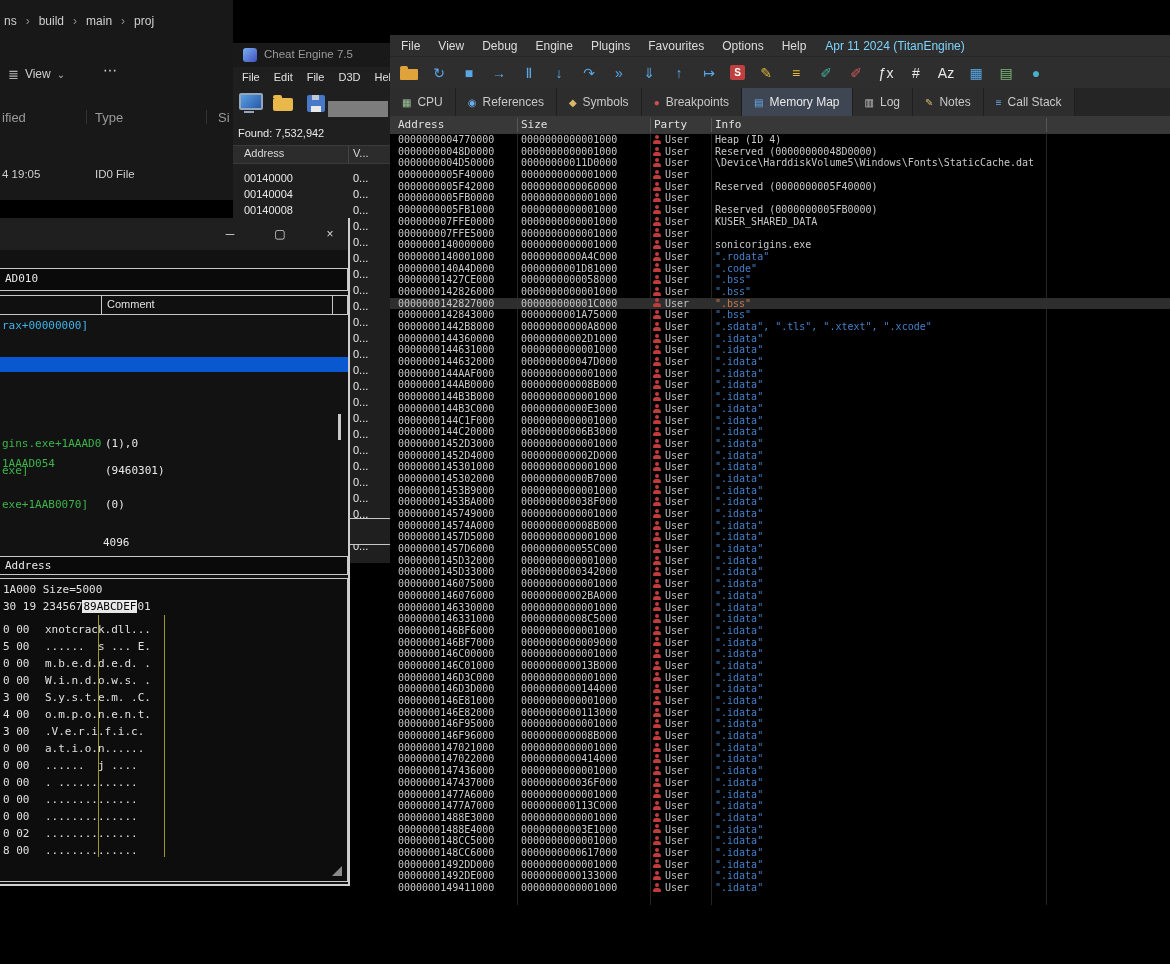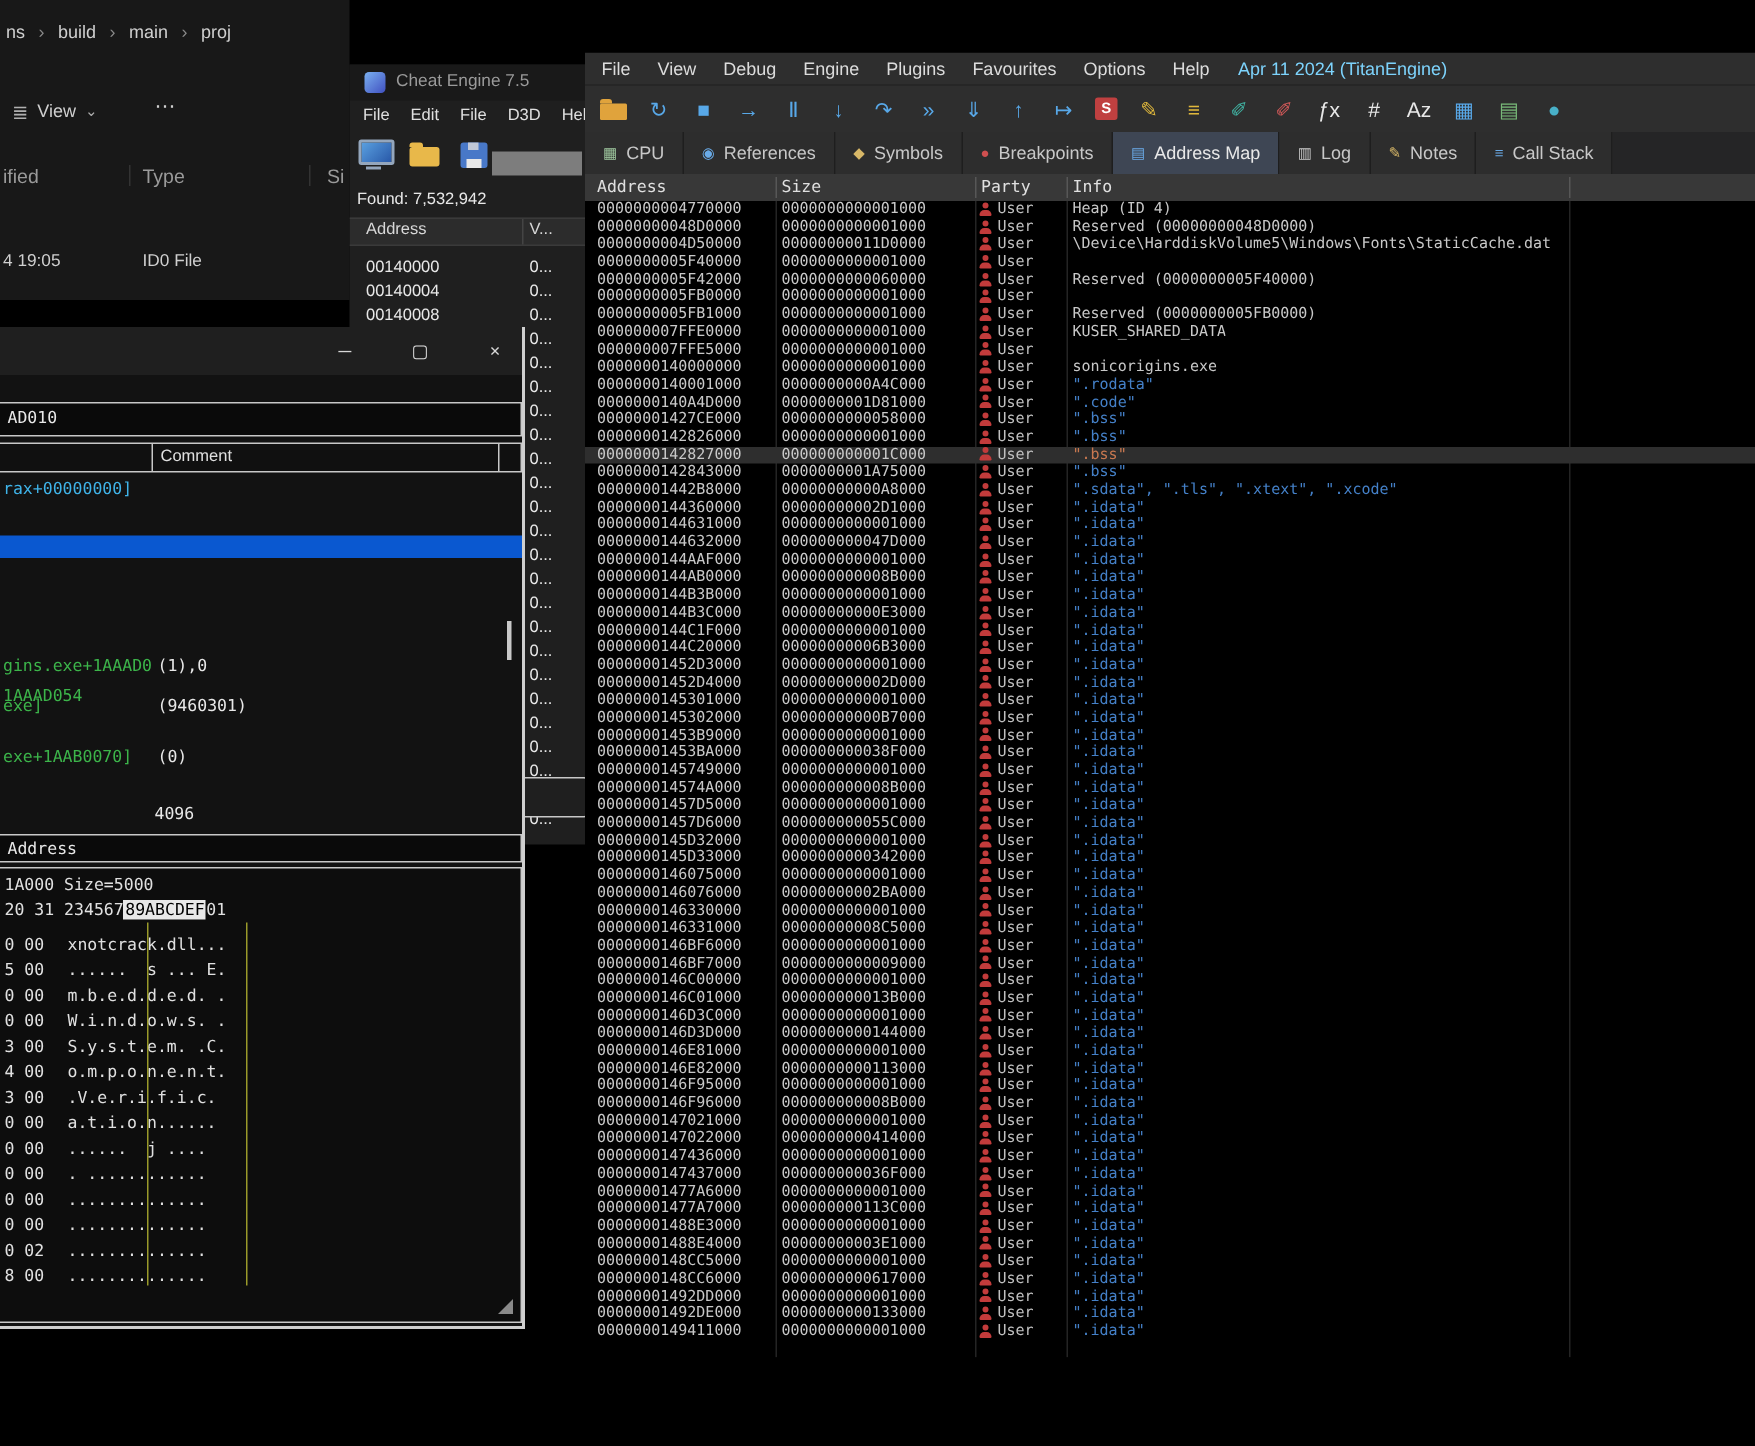--- a/index.html
+++ b/index.html
@@ -331,21 +331,21 @@
         <div class="tab">
           <span class="tab-ico" style="color: rgb(216, 184, 104);">◆</span>
           <span class="tab-label">Symbols</span>
         </div>
         <div class="tab">
           <span class="tab-ico" style="color: rgb(208, 80, 80);">●</span>
           <span class="tab-label">Breakpoints</span>
         </div>
         <div class="tab active">
           <span class="tab-ico" style="color: rgb(106, 171, 232);">▤</span>
-          <span class="tab-label">Address Map</span>
+          <span class="tab-label">Memory Map</span>
         </div>
         <div class="tab">
           <span class="tab-ico" style="color: rgb(200, 200, 200);">▥</span>
           <span class="tab-label">Log</span>
         </div>
         <div class="tab">
           <span class="tab-ico" style="color: rgb(216, 184, 104);">✎</span>
           <span class="tab-label">Notes</span>
         </div>
         <div class="tab">
@@ -982,21 +982,21 @@
         <div class="sym-line" style="top: 20px;"><span class="sym-g" style="color: rgb(60, 180, 74);">1AAAD054</span></div>
         <div class="sym-line" style="top: 27px; text-align: center;"><span class="sym-g" style="color: rgb(60, 180, 74);">exe]</span><span class="sym-w">(9460301)</span></div>
         <div class="sym-line" style="top: 61px;"><span class="sym-g" style="color: rgb(60, 180, 74);">exe+1AAB0070]</span><span class="sym-w">(0)</span></div>
       </div>
     <div id="dbg-size">4096</div>
     <div class="dbg-pane" id="dbg-addr2">
       <span>Address</span>
     </div>
     <div class="dbg-pane" id="dbg-dump">
       <div id="dump-title">1A000 Size=5000</div>
-      <div id="dump-head"><span>20 31 234567</span><span class="dump-hl">89ABCDEF</span><span>01</span></div>
+      <div id="dump-head"><span>30 19 234567</span><span class="dump-hl">89ABCDEF</span><span>01</span></div>
       <div id="dump-rows">
           <div class="dump-row" style="top: 0px;"><span class="dump-hex">0 00</span><span class="dump-ascii">xnotcrack.dll...</span></div>
           <div class="dump-row" style="top: 17px;"><span class="dump-hex">5 00</span><span class="dump-ascii">......  s ... E.</span></div>
           <div class="dump-row" style="top: 34px;"><span class="dump-hex">0 00</span><span class="dump-ascii">m.b.e.d.d.e.d. .</span></div>
           <div class="dump-row" style="top: 51px;"><span class="dump-hex">0 00</span><span class="dump-ascii">W.i.n.d.o.w.s. .</span></div>
           <div class="dump-row" style="top: 68px;"><span class="dump-hex">3 00</span><span class="dump-ascii">S.y.s.t.e.m. .C.</span></div>
           <div class="dump-row" style="top: 85px;"><span class="dump-hex">4 00</span><span class="dump-ascii">o.m.p.o.n.e.n.t.</span></div>
           <div class="dump-row" style="top: 102px;"><span class="dump-hex">3 00</span><span class="dump-ascii">.V.e.r.i.f.i.c.</span></div>
           <div class="dump-row" style="top: 119px;"><span class="dump-hex">0 00</span><span class="dump-ascii">a.t.i.o.n......</span></div>
           <div class="dump-row" style="top: 136px;"><span class="dump-hex">0 00</span><span class="dump-ascii">......  j ....</span></div>

